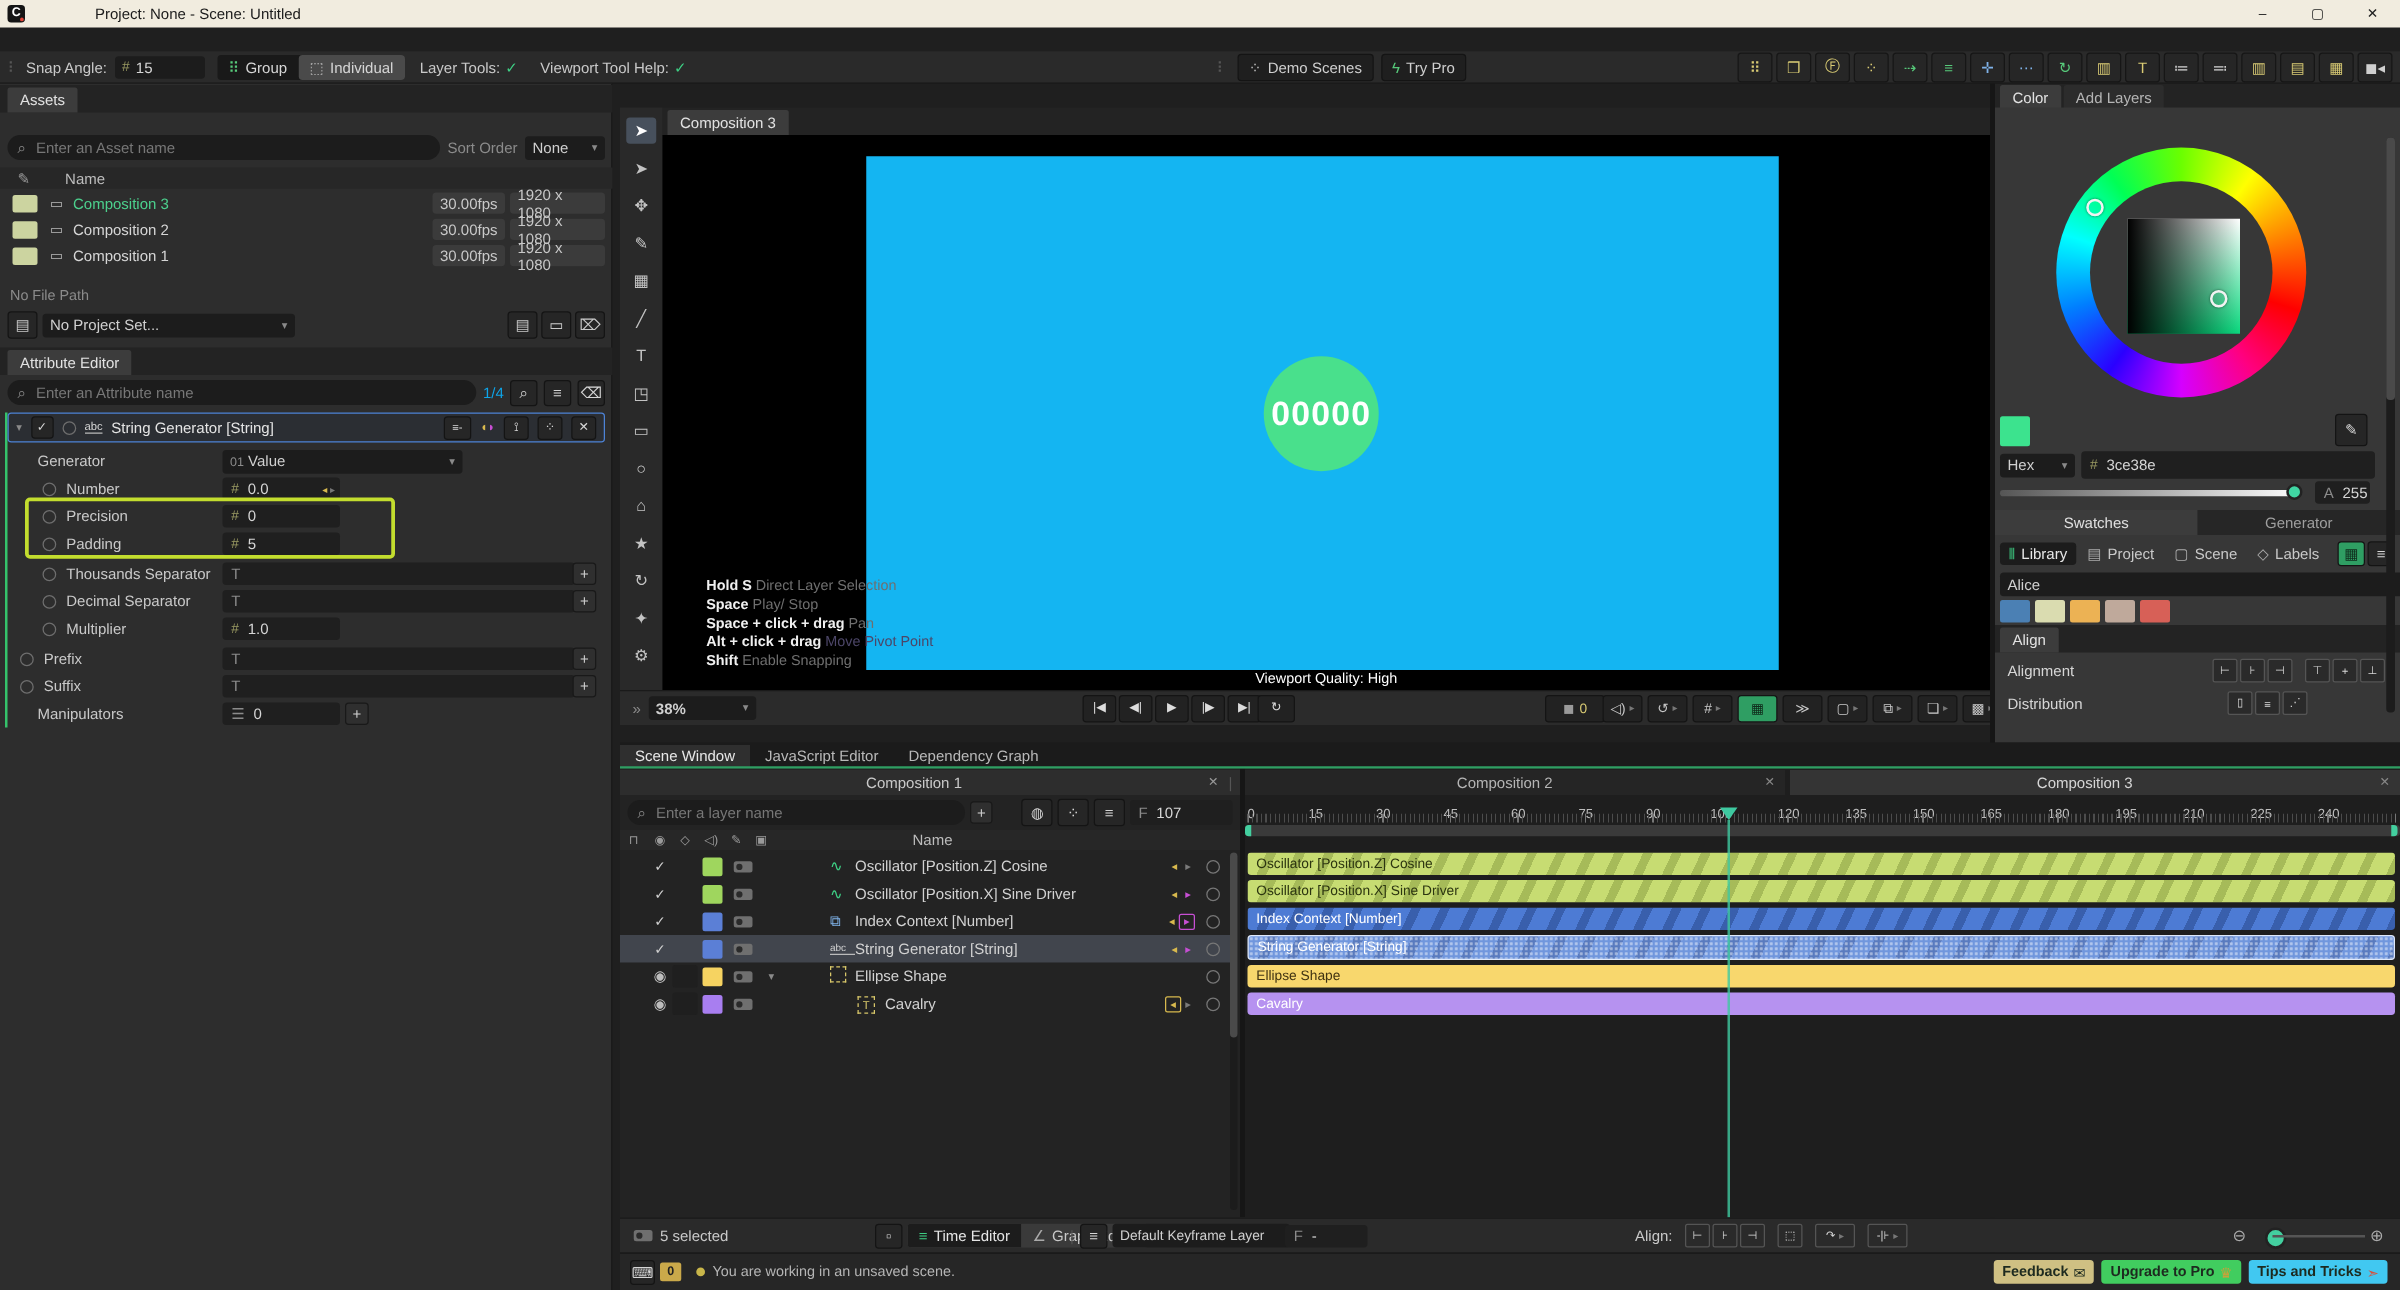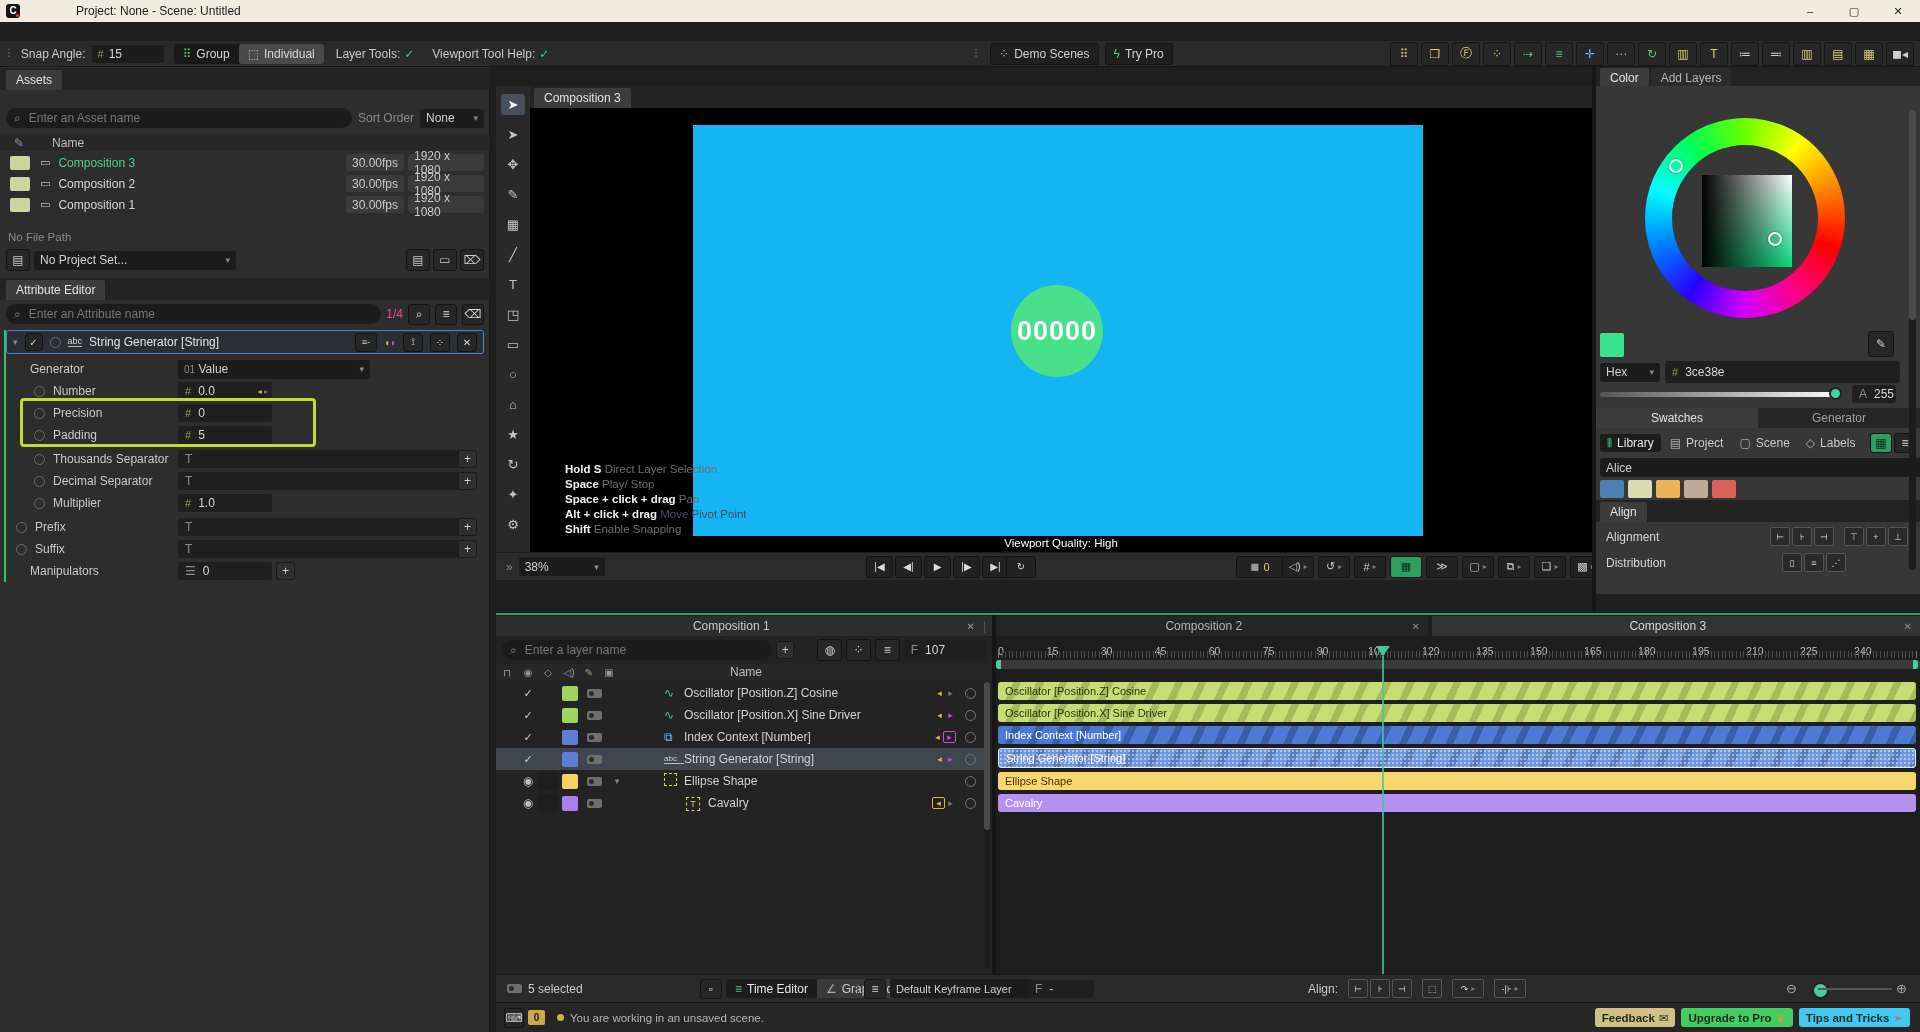--- a/index.html
+++ b/index.html
@@ -288,21 +288,21 @@
   </div>
 
   <div class="abs tabrow" style="left:0;top:278px;width:490px;height:22px;display:flex;align-items:flex-end;padding-left:6px;">
     <span class="tab on">Attribute Editor</span>
   </div>
   <div class="abs flex" style="left:6px;top:304px;width:478px;height:20px;gap:5px;">
     <span class="inp" style="flex:1;">
       <span class="dim">⌕</span>
       <input placeholder="Enter an Attribute name" style="">
     </span>
-    <span style="color:#ec4899;">1/4</span>
+    <span style="color:#0ea5e9;">1/4</span>
     <span class="sq" style="width:20px;height:19px;">⌕</span>
     <span class="sq" style="width:20px;height:19px;">≡</span>
     <span class="sq" style="width:20px;height:19px;">⌫</span>
   </div>
   <div class="abs" style="left:4px;top:330px;width:2px;height:252px;background:#35c26b;"></div>
   <div class="abs flex" style="left:6px;top:330px;width:478px;height:24px;background:#2b2e33;border:1px solid #4d83d6;border-radius:3px;gap:7px;padding:0 6px;">
     <span class="carsym">▾</span>
     <span class="sq" style="width:16px;height:16px;font-size:10px;">✓</span>
     <span class="circ"></span>
     <span style="font-size:9px;border-bottom:1px solid #bbb;line-height:9px;">abc</span>
@@ -431,21 +431,21 @@
     <div class="hintline"><b>Hold S</b> <span>Direct Layer Selection</span></div>
         <div class="hintline"><b>Space</b> <span>Play/ Stop</span></div>
         <div class="hintline"><b>Space + click + drag</b> <span>Pan</span></div>
         <div class="hintline hint-pivot"><b>Alt + click + drag</b> <span>Move Pivot Point</span></div>
         <div class="hintline"><b>Shift</b> <span>Enable Snapping</span></div>
       </div>
     <div class="abs" style="left:0;top:429px;width:1062px;text-align:center;color:#fff;font-size:11.5px;">Viewport Quality: High</div>
   </div>
   <div class="abs flex vctrl">
     <span style="color:#8a8a8a;margin:0 6px 0 10px;">»</span>
-    <span class="sel2" style="width:74px;">
+    <span class="sel2" style="width:74px;font-weight:bold;">
       <span>38%</span>
       <span class="carsym">▾</span>
     </span>
     <div class="flex" style="position:absolute;left:370px;">
 
     <span class="trbtn">|◀</span>
         <span class="trbtn">◀|</span>
         <span class="trbtn">▶</span>
         <span class="trbtn">|▶</span>
         <span class="trbtn">▶|</span>
@@ -566,20 +566,25 @@
       <span class="alignbtn">▯</span>
           <span class="alignbtn">≡</span>
           <span class="alignbtn">⋰</span>
         </span>
     </div>
     <div class="abs scrbar" style="right:4px;top:24px;width:7px;height:460px;">
       <div class="thumb" style="width:7px;height:210px;"></div>
     </div>
   </div>
 
+  <div class="abs ttabs">
+    <span class="ttab on">Scene Window</span>
+    <span class="ttab">JavaScript Editor</span>
+    <span class="ttab">Dependency Graph</span>
+  </div>
   <div class="abs greenline"></div>
 
   <div class="abs" style="left:496px;top:615px;width:496px;height:359px;background:#232323;"></div>
   <div class="abs flex" style="left:496px;top:616px;width:496px;height:20px;background:#2d2d2d;">
     <span style="flex:1;text-align:center;color:#c9c9c9;">Composition 1</span>
     <span style="color:#999;margin-right:8px;font-size:10px;">✕</span>
     <span style="color:#555;margin-right:6px;">|</span>
   </div>
   <div class="abs flex" style="left:502px;top:640px;width:484px;height:20px;gap:4px;">
     <span class="inp" style="width:268px;">

